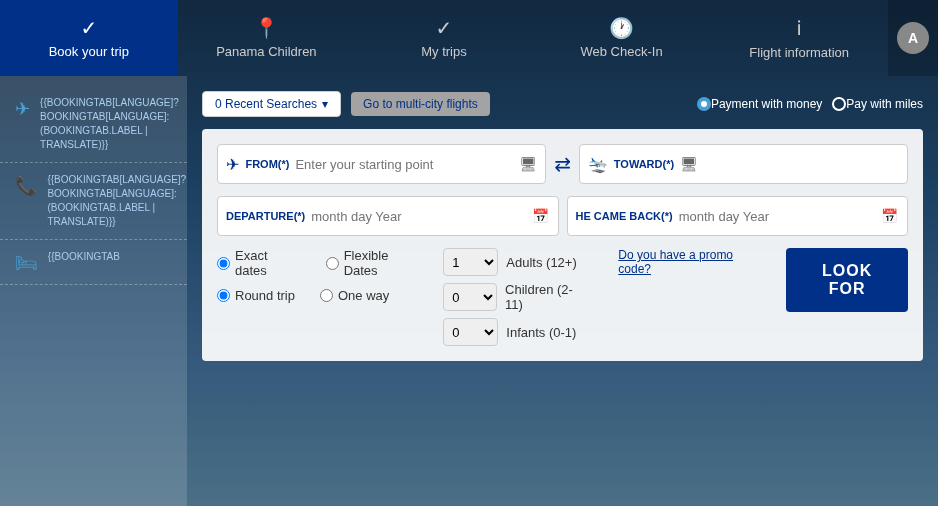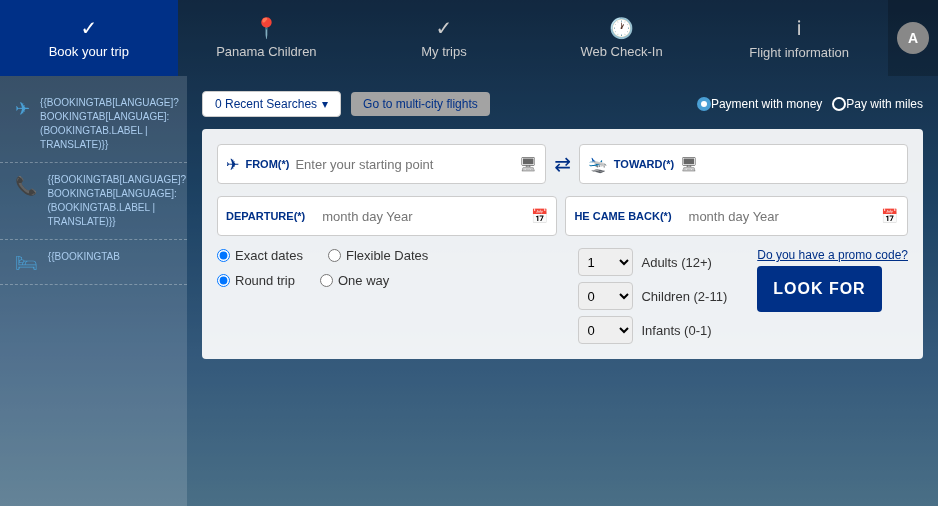--- a/index.html
+++ b/index.html
@@ -260,21 +260,21 @@
 
     .date-group {
       flex: 1;
       display: flex;
       align-items: center;
       border: 1px solid #ccc;
       border-radius: 4px;
       background: white;
       height: 40px;
       padding: 0 8px;
-      gap: 17px;
+      gap: 6px;
     }
 
     .date-label {
       font-size: 11px;
       font-weight: bold;
       color: #003087;
       white-space: nowrap;
     }
 
     .date-input {
@@ -473,21 +473,21 @@
               </select>
               <span class="pax-label">Children (2-11)</span>
             </div>
             <div class="passenger-row">
               <select class="pax-select">
                 <option>0</option><option>1</option><option>2</option><option>3</option><option>4</option>
               </select>
               <span class="pax-label">Infants (0-1)</span>
             </div>
           </div>
-          <div style="display:flex;flex-direction:column;justify-content:space-between;height:100%;gap:4px;align-items:flex-start;">
+          <div style="display:flex;flex-direction:row;justify-content:space-between;height:100%;gap:22px;align-items:flex-start;">
             <span class="promo-link">Do you have a promo code?</span>
             <button class="look-for-btn">LOOK FOR</button>
           </div>
         </div>
       </div>
 
     </div>
 
   </div>
 

